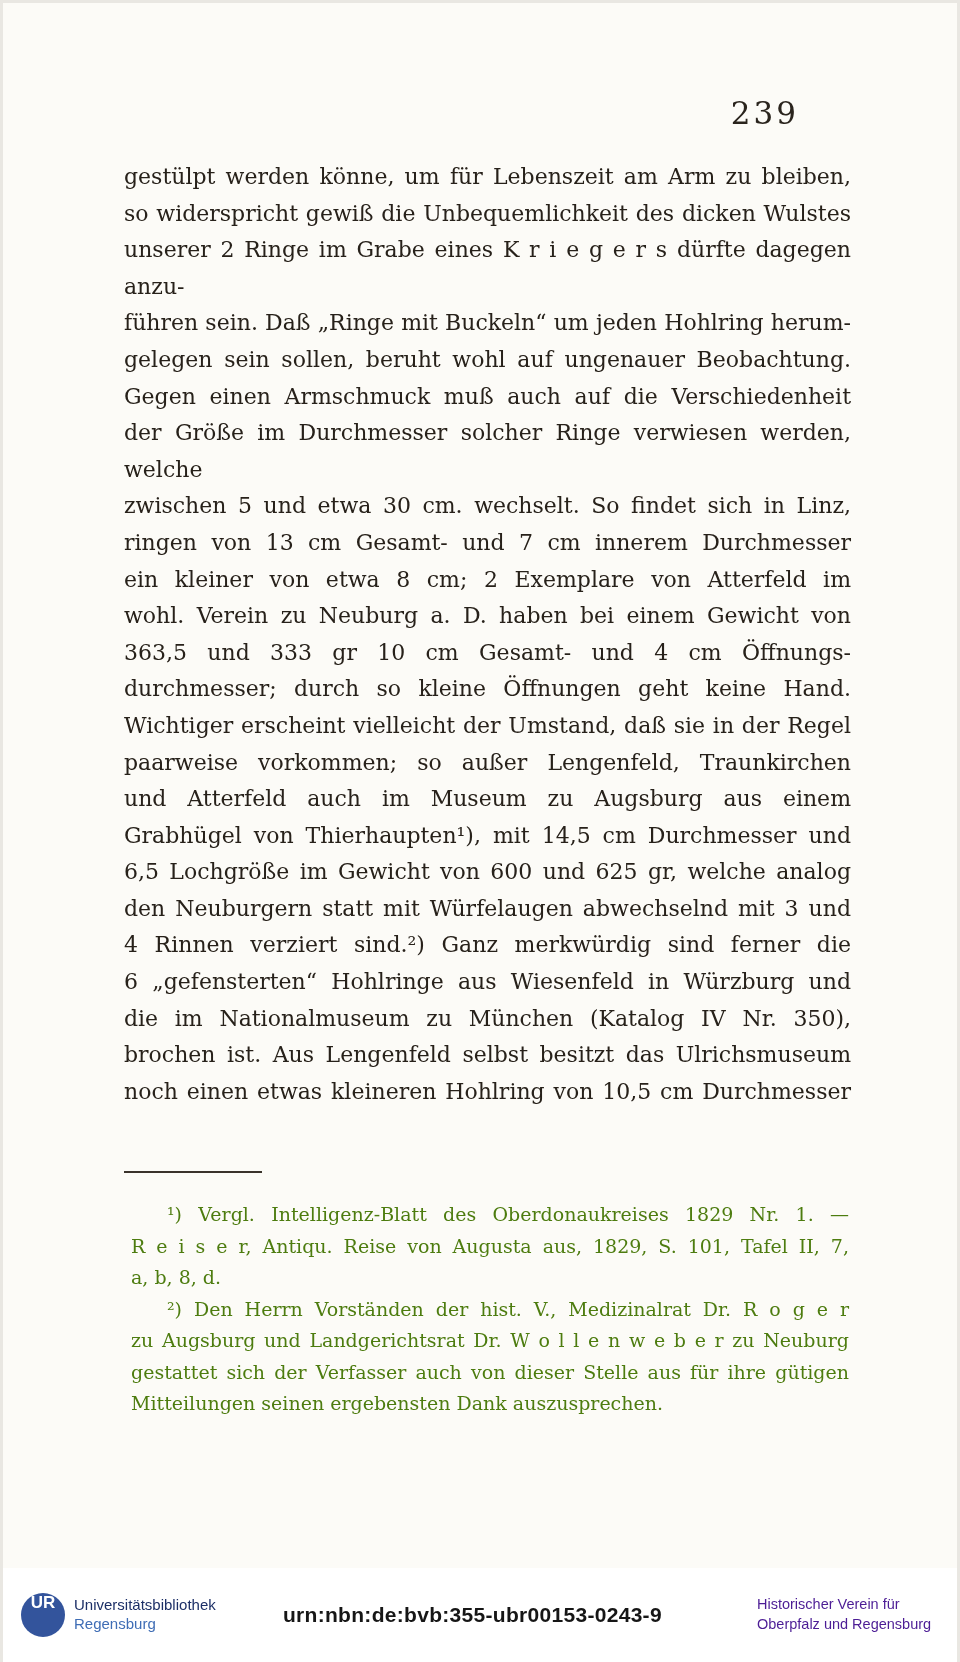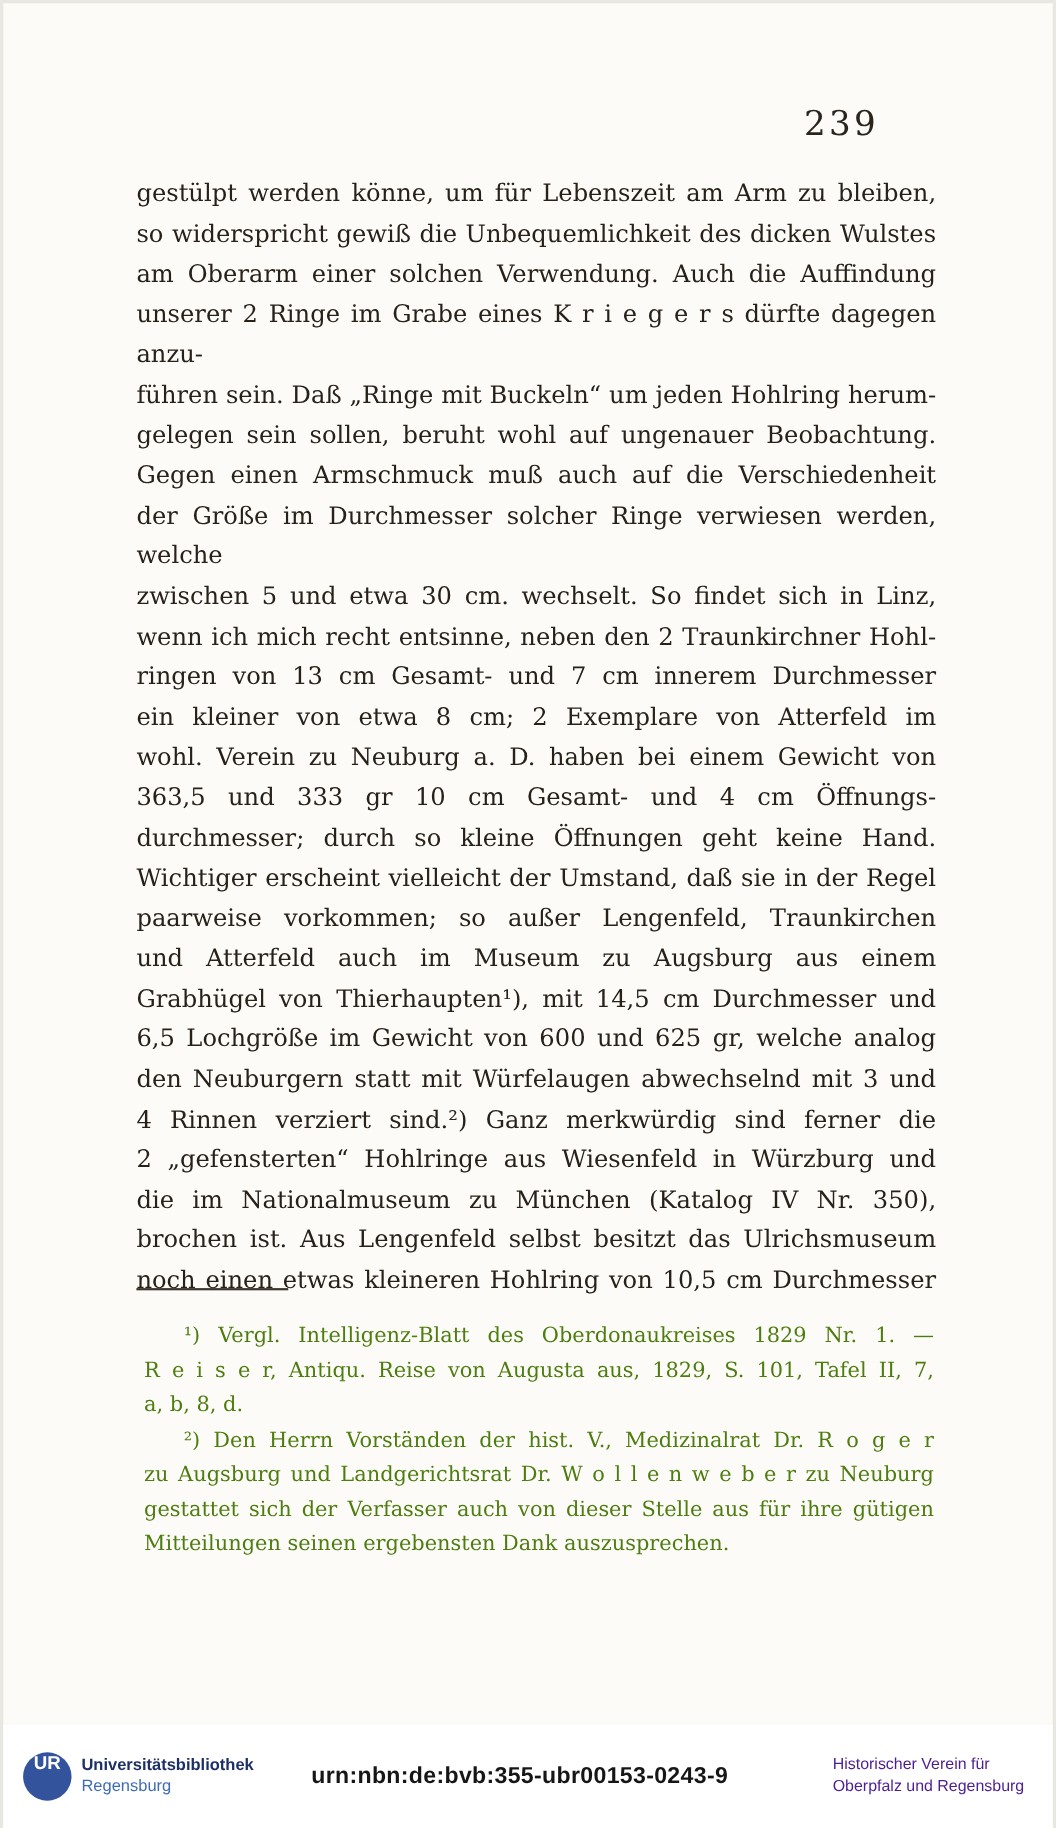--- a/index.html
+++ b/index.html
@@ -54,62 +54,60 @@
     width: 44px; height: 44px; border-radius: 50%;
     background: #33549c;
     display: flex; justify-content: center;
     flex: 0 0 auto;
   }
   .logo-circle span {
     color: #ffffff; font-weight: bold; font-size: 17px;
     font-family: "Liberation Sans", sans-serif;
   }
   .libname { margin-left: 9px; line-height: 1.25; }
-  .libname .l1 { color: #1c2f66; font-size: 15px; font-weight: bold; }
+  .libname .l1 { color: #1c2f66; font-size: 15px; font-weight: normal; }
   .libname .l2 { color: #3f6db5; font-size: 15px; }
   .footer-center {
     position: absolute; left: 50%; transform: translateX(-52%);
     font-size: 21px; color: #161616; letter-spacing: 0.3px; font-weight: bold;
   }
   .footer-right {
     margin-left: auto; width: 182px;
     font-size: 14.5px; color: #4c1d95; line-height: 1.35; text-align: left;
   }
 </style>
 </head>
 <body>
 
 <div class="page">
 
   <div class="page-number">239</div>
 
   <div class="body-text">
       <div class="line">gestülpt werden könne, um für Lebenszeit am Arm zu bleiben,</div>
       <div class="line">so widerspricht gewiß die Unbequemlichkeit des dicken Wulstes</div>
-      <div class="line">am Oberarm einer solchen Verwendung. Auch die Auffindung</div>
       <div class="line">unserer 2 Ringe im Grabe eines K r i e g e r s dürfte dagegen anzu-</div>
       <div class="line">führen sein. Daß „Ringe mit Buckeln“ um jeden Hohlring herum-</div>
       <div class="line">gelegen sein sollen, beruht wohl auf ungenauer Beobachtung.</div>
       <div class="line">Gegen einen Armschmuck muß auch auf die Verschiedenheit</div>
       <div class="line">der Größe im Durchmesser solcher Ringe verwiesen werden, welche</div>
       <div class="line">zwischen 5 und etwa 30 cm. wechselt. So findet sich in Linz,</div>
-      <div class="line">wenn ich mich recht entsinne, neben den 2 Traunkirchner Hohl-</div>
       <div class="line">ringen von 13 cm Gesamt- und 7 cm innerem Durchmesser</div>
       <div class="line">ein kleiner von etwa 8 cm; 2 Exemplare von Atterfeld im</div>
       <div class="line">wohl. Verein zu Neuburg a. D. haben bei einem Gewicht von</div>
       <div class="line">363,5 und 333 gr 10 cm Gesamt- und 4 cm Öffnungs-</div>
       <div class="line">durchmesser; durch so kleine Öffnungen geht keine Hand.</div>
       <div class="line">Wichtiger erscheint vielleicht der Umstand, daß sie in der Regel</div>
       <div class="line">paarweise vorkommen; so außer Lengenfeld, Traunkirchen</div>
       <div class="line">und Atterfeld auch im Museum zu Augsburg aus einem</div>
       <div class="line">Grabhügel von Thierhaupten¹), mit 14,5 cm Durchmesser und</div>
       <div class="line">6,5 Lochgröße im Gewicht von 600 und 625 gr, welche analog</div>
       <div class="line">den Neuburgern statt mit Würfelaugen abwechselnd mit 3 und</div>
       <div class="line">4 Rinnen verziert sind.²) Ganz merkwürdig sind ferner die</div>
-      <div class="line">2 „gefensterten“ Hohlringe aus Wiesenfeld in Würzburg und</div>
+      <div class="line">6 „gefensterten“ Hohlringe aus Wiesenfeld in Würzburg und</div>
       <div class="line">die im Nationalmuseum zu München (Katalog IV Nr. 350),</div>
       <div class="line">brochen ist. Aus Lengenfeld selbst besitzt das Ulrichsmuseum</div>
       <div class="line">noch einen etwas kleineren Hohlring von 10,5 cm Durchmesser</div>
     </div>
 
   <div class="footnote-rule"></div>
 
   <div class="footnotes">
       <div class="fline indent">¹) Vergl. Intelligenz-Blatt des Oberdonaukreises 1829 Nr. 1. —</div>
       <div class="fline">R e i s e r, Antiqu. Reise von Augusta aus, 1829, S. 101, Tafel II, 7,</div>

